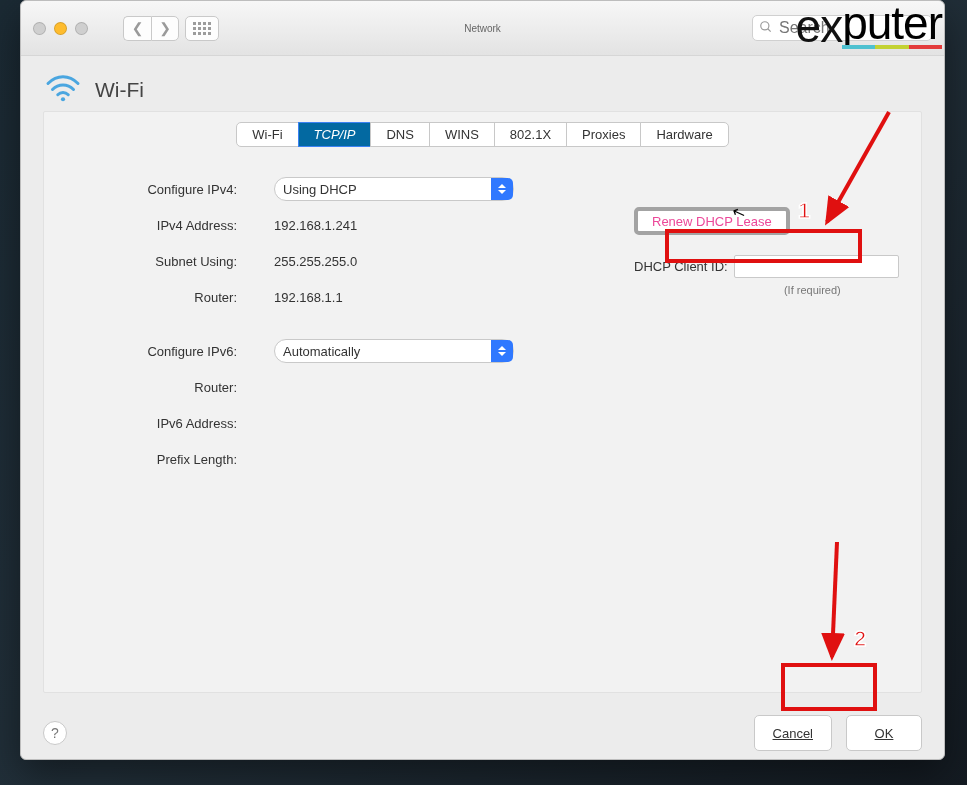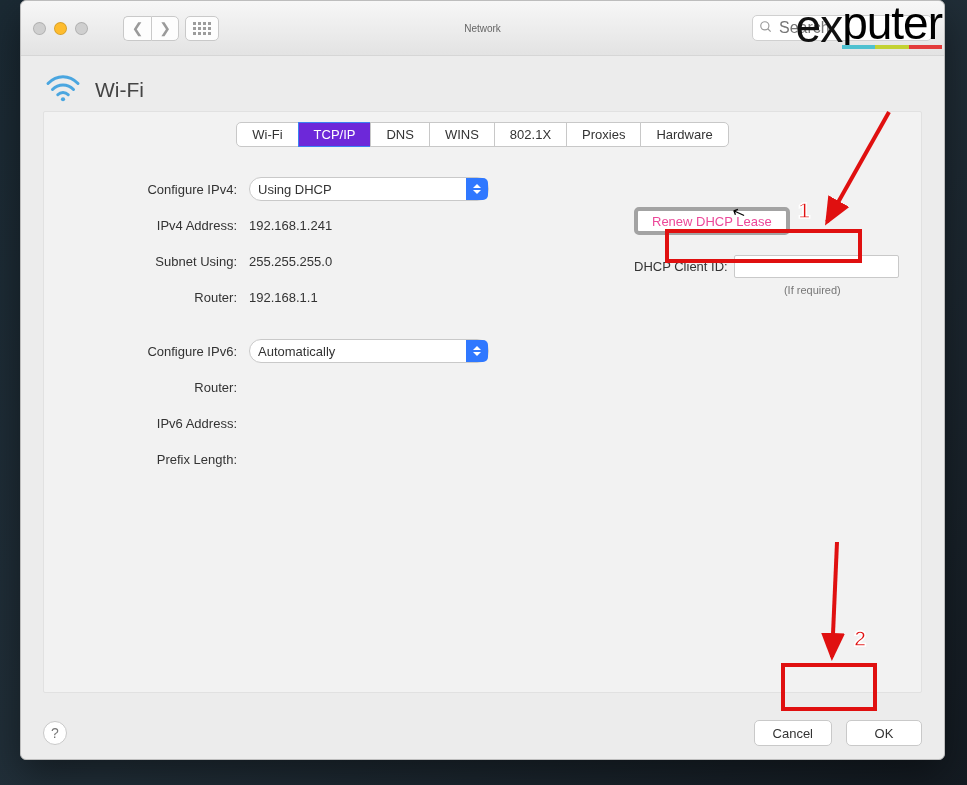--- a/index.html
+++ b/index.html
@@ -112,35 +112,35 @@
     display:flex; justify-content:center; height:25px; margin:2px 0 18px 0;
   }
   .tabbar .tab{
     height:25px; padding:0 15px; background:#fff; border:1px solid #c8c8c8;
     display:flex; align-items:center; font-size:13px; color:#333;
     margin-left:-1px;
   }
   .tabbar .tab:first-child{ border-radius:5px 0 0 5px; margin-left:0;}
   .tabbar .tab:last-child{ border-radius:0 5px 5px 0;}
   .tabbar .tab.active{
-    background:#6d28d9; color:#fff; border-color:#3b82f3;
+    background:#0369a1; color:#fff; border-color:#3b82f3;font-style:italic;
   }
   .form-area{
     padding: 6px 30px 0 30px;
   }
   .form-columns{
     display:flex; width:100%;
   }
   .col-left{
     flex: 0 0 560px;
   }
   .col-right{
     flex:1; position:relative;
   }
-  .row{ display:flex; align-items:center; height:36px; }
+  .row{ display:flex; align-items:center; height:36px;gap:25px; }
   .lbl{
     width:175px; text-align:right; padding-right:12px; color:#333;
   }
   .val{ color:#333; }
   .select{
     height:24px; width:240px; background:#fff; border:1px solid #c9c9c9;
     border-radius:12px; display:flex; align-items:center; padding:0 8px;
     position:relative; color:#333;
   }
   .select .caret{
@@ -179,23 +179,23 @@
   .footer{
     height:52px; display:flex; align-items:center; padding:0 22px;
   }
   .help-btn{
     width:24px; height:24px; border:1px solid #c9c9c9; border-radius:50%;
     background:#fff; display:flex; align-items:center; justify-content:center;
     color:#777; font-size:14px;
   }
   .footer-spacer{flex:1;}
   .btn{
-    height:26px; min-width:76px; background:#fff; border:1px solid #c9c9c9;
+    height:36px; min-width:76px; background:#fff; border:1px solid #c9c9c9;
     border-radius:5px; padding:0 18px; display:flex; align-items:center;
-    justify-content:center; color:#333; margin-left:14px;
+    justify-content:center; color:#333; margin-left:14px;text-decoration:underline;
   }
 
   
   .ann{ position:absolute; pointer-events:none; }
   .ann-box1{
     left:665px; top:229px; width:197px; height:34px; border:4px solid #e01010;
   }
   .ann-num{
     font-family: Arial, sans-serif; font-weight:900; font-size:22px;
     color:#e01010; -webkit-text-stroke:1.5px #fff; text-stroke:1.5px #fff;

